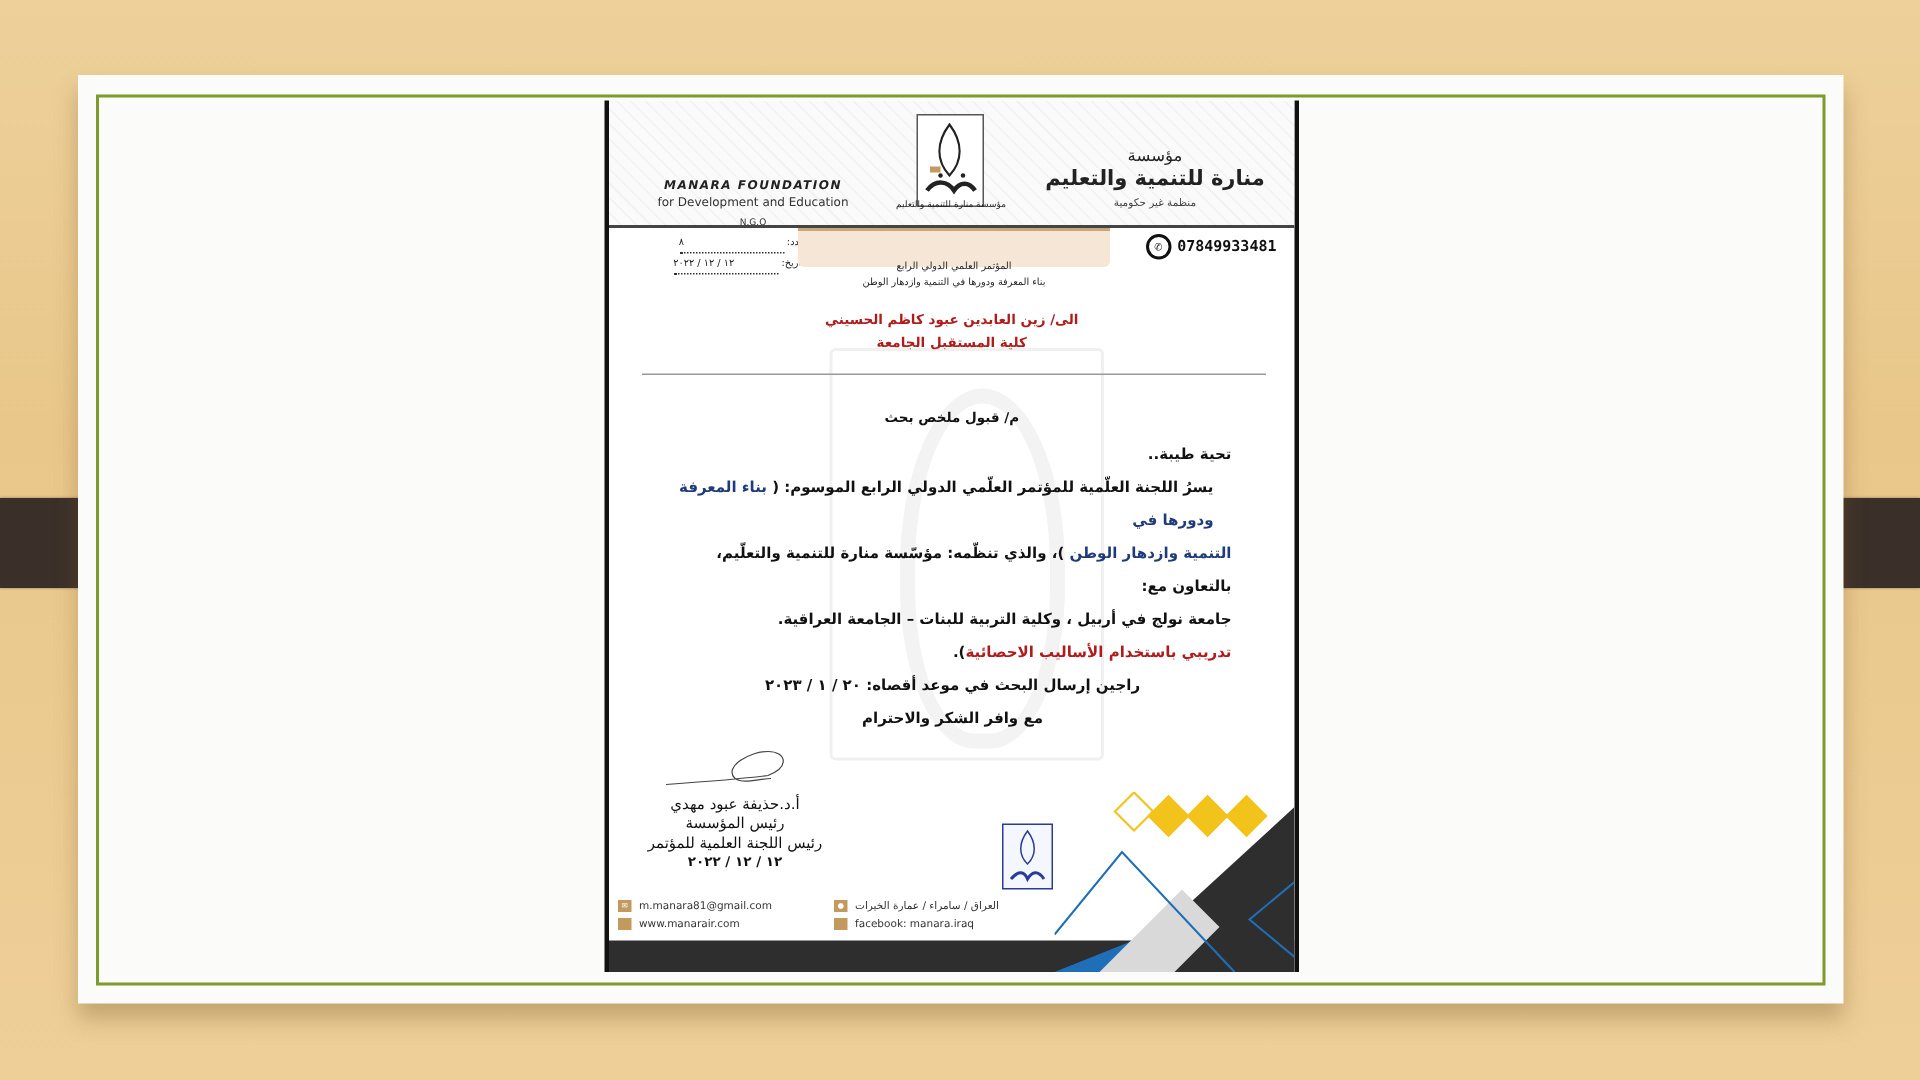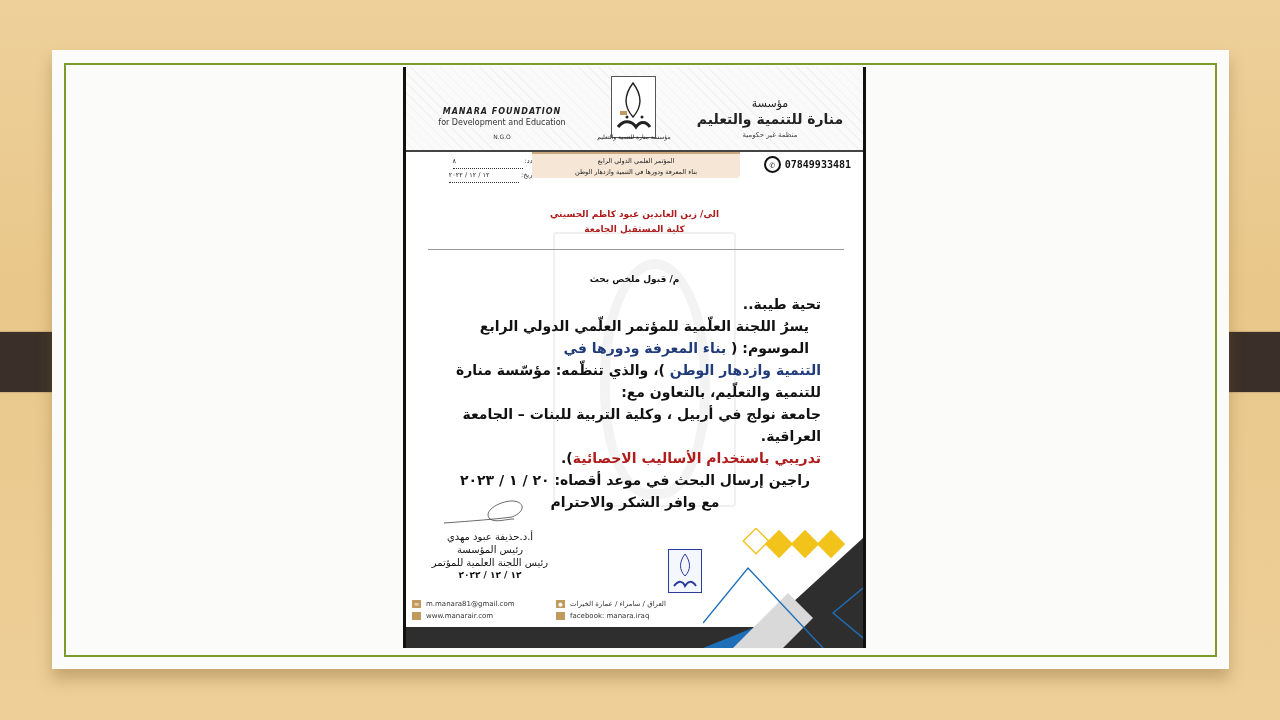--- a/index.html
+++ b/index.html
@@ -30,21 +30,21 @@
     position: absolute; left: 403px; top: 67px; width: 463px; height: 581px;
     background: #ffffff;
     border-left: 3px solid #111; border-right: 3px solid #111;
     overflow: hidden;
   }
   .doc-header {
     position: absolute; left: 0; top: 0; width: 100%; height: 84px;
     background: repeating-linear-gradient(45deg, #fafafa 0 6px, #f2f2f2 6px 7px);
   }
   .en-name {
-    position: absolute; left: 16px; top: 40px; width: 160px; text-align: center;
+    position: absolute; left: 16px; top: 52px; width: 160px; text-align: center;
     font-family: "DejaVu Sans", sans-serif;
   }
   .en-name .l1 { font-size: 8px; font-weight: bold; font-style: italic; letter-spacing: 1px; color: #222; }
   .en-name .l2 { font-size: 8px; color: #333; margin-top: 2px; }
   .en-name .l3 { font-size: 6px; color: #333; margin-top: 6px; }
   .center-logo {
     position: absolute; left: 205px; top: 9px; width: 45px; height: 62px;
     border: 1px solid #555; background: #fff;
   }
   .center-logo-caption {
@@ -61,21 +61,21 @@
   .header-rule { position: absolute; left: 0; top: 83px; width: 100%; height: 2px; background: #444; }
 
   .ref-block {
     position: absolute; left: 4px; top: 88px; width: 130px; direction: rtl;
     font-size: 6.5px; color: #222; line-height: 13px;
   }
   .ref-block .dots { border-bottom: 1px dotted #333; display: inline-block; min-width: 70px; text-align: left; }
   .conf-box {
     position: absolute; left: 126px; top: 85px; width: 208px; height: 26px;
     background: #f5e6d5; border-top: 2px solid #c9a77a; border-radius: 0 0 4px 4px;
-    direction: rtl; text-align: center; font-size: 6.5px; line-height: 11px; color: #222; padding-top: 2px;
+    direction: rtl; text-align: center; font-size: 6.5px; line-height: 11px; color: #222; padding-top: 18px;
   }
   .phone {
     position: absolute; right: 12px; top: 89px; display: flex; align-items: center; gap: 4px;
     font-family: "DejaVu Sans Mono", monospace; font-weight: bold; font-size: 10px; color: #111;
   }
   .phone-icon {
     width: 17px; height: 17px; border: 2px solid #111; border-radius: 50%;
     display: flex; align-items: center; justify-content: center; font-size: 9px;
   }
 
@@ -92,21 +92,21 @@
     position: absolute; left: 0; top: 140px; width: 100%; text-align: center; direction: rtl;
     color: #b01c1c; font-weight: bold; font-size: 9px; line-height: 15px;
   }
   .to-rule { position: absolute; left: 22px; top: 182px; width: 416px; height: 1px; background: #999; }
   .subject {
     position: absolute; left: 0; top: 207px; width: 100%; text-align: center; direction: rtl;
     font-size: 9px; font-weight: bold; color: #111;
   }
   .body-text {
     position: absolute; left: 43px; top: 226px; width: 372px; direction: rtl; text-align: right;
-    font-size: 14px; font-weight: bold; color: #111; line-height: 22px;
+    font-size: 10px; font-weight: bold; color: #111; line-height: 22px;
   }
   .body-text p { margin: 0; }
   .blue { color: #1f3b7a; }
   .red { color: #b01c1c; }
   .center { text-align: center; }
   .indent { padding-right: 12px; }
 
   .signature-svg { position: absolute; left: 36px; top: 430px; }
   .signer {
     position: absolute; left: 4px; top: 463px; width: 160px; direction: rtl; text-align: center;

